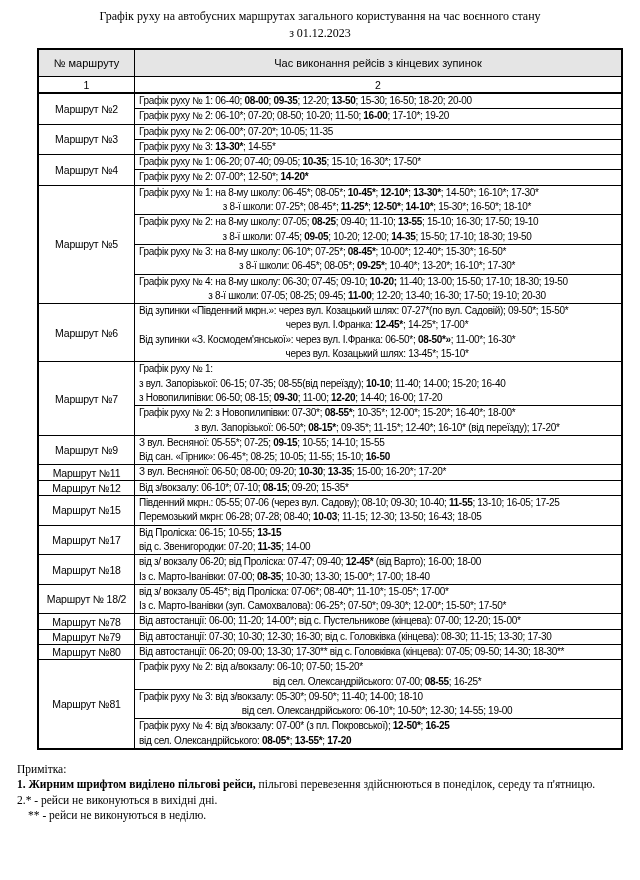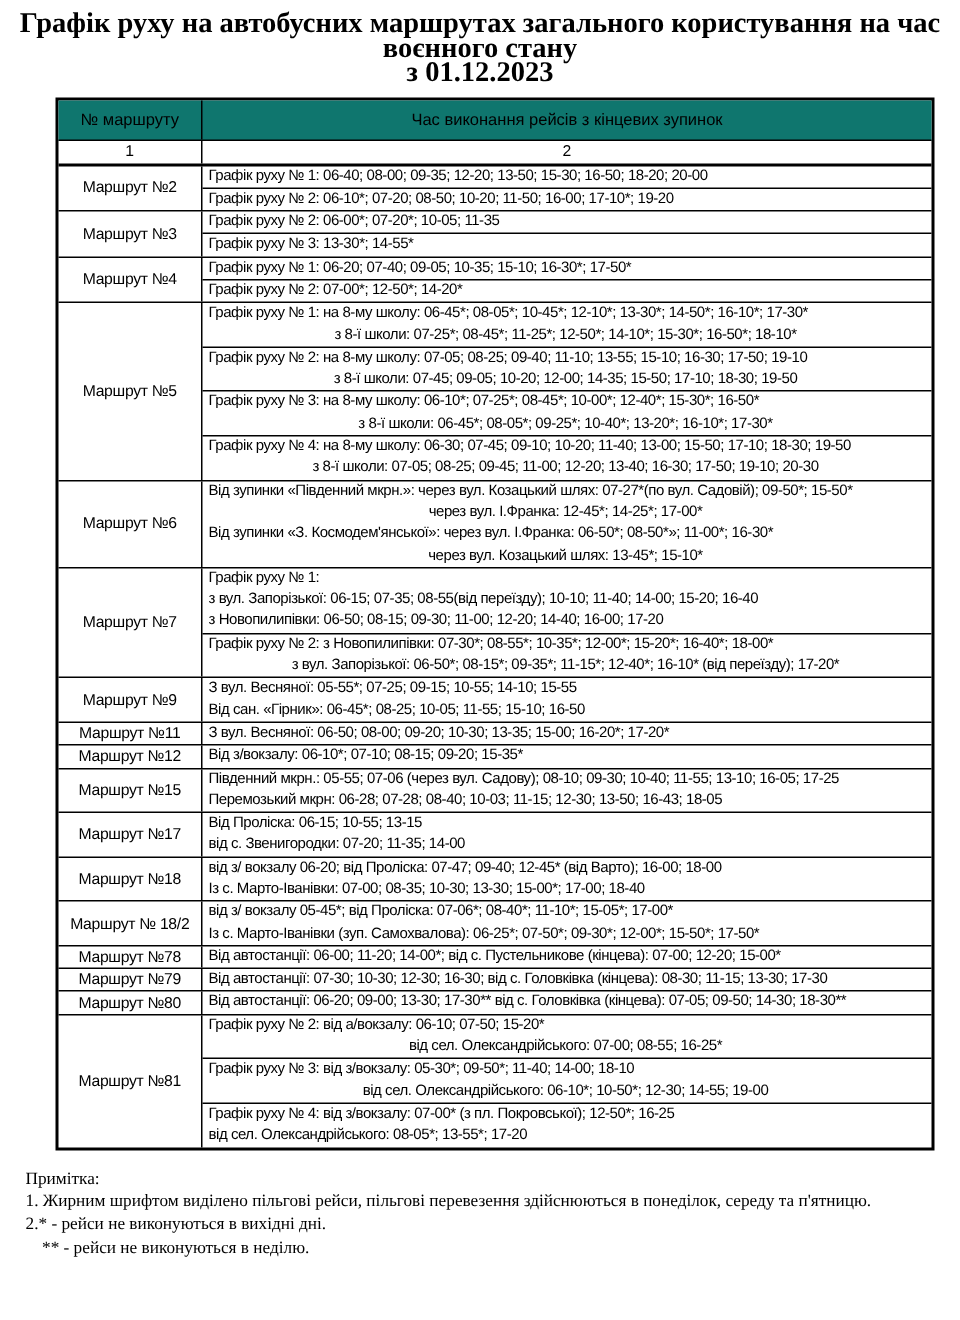--- a/index.html
+++ b/index.html
@@ -1,54 +1,54 @@
 <!DOCTYPE html>
 <html><head>
 <meta charset="utf-8">
 <style>
   html,body{margin:0;padding:0;background:#fff;}
   .page{position:relative;width:640px;height:880px;background:#ffffff;color:#000;overflow:hidden;}
-  .title{margin-top:8px;text-align:center;font-family:"Liberation Serif",serif;font-weight:bold;
-         font-size:19px;line-height:16.5px;}
+  .title{margin-top:8px;text-align:center;font-family:"Liberation Serif",serif;font-weight:normal;
+         font-size:12px;line-height:16.5px;}
   .tbl{margin:7px 0 0 37px;width:586px;border:2px solid #000;box-sizing:border-box;
        font-family:"Liberation Sans",sans-serif;}
   .hdr-row{display:flex;background:#c6c6c6;border-bottom:1px solid #000;}
   .hdr-c1{width:95px;min-width:95px;border-right:1px solid #000;display:flex;align-items:center;
           justify-content:center;height:26px;font-size:11px;}
   .hdr-c2{flex:1;display:flex;align-items:center;justify-content:center;height:26px;font-size:11px;}
   .sub-row{display:flex;border-bottom:2px solid #000;height:15px;font-size:10.5px;}
   .sub-c1{width:95px;min-width:95px;border-right:1px solid #000;display:flex;align-items:center;justify-content:center;}
   .sub-c2{flex:1;display:flex;align-items:center;justify-content:center;}
   .r-row{display:flex;}
   .r-row + .r-row{border-top:1px solid #000;}
   .c1{width:95px;min-width:95px;border-right:1px solid #000;display:flex;align-items:center;
       justify-content:center;font-size:10.5px;letter-spacing:-0.2px;text-align:center;}
   .c2{flex:1;min-width:0;}
   .cell + .cell{border-top:1px solid #000;}
   .ln{line-height:14.3px;padding:0 2px 0 4px;font-size:10px;letter-spacing:-0.3px;
       white-space:nowrap;overflow:hidden;}
   .ln.ctr{text-align:center;padding-left:0;}
-  .b{font-weight:normal;}
+  .b{font-weight:bold;}
   .notes{margin:12px 0 0 17px;font-family:"Liberation Serif",serif;font-size:11.5px;}
   .note-heading{line-height:15px;}
   .note-line{line-height:15.5px;}
   .note-line.ind{margin-left:11px;}
 </style>
 </head>
 <body>
 
 <div class="page">
 
   <div class="title">
     <div>Графік руху на автобусних маршрутах загального користування на час воєнного стану</div>
     <div>з 01.12.2023</div>
   </div>
 
   <div class="tbl">
-    <div class="hdr-row" style="background: #0f766e;">
+    <div class="hdr-row" style="background: #e5e5e5;">
       <div class="hdr-c1">№ маршруту</div>
       <div class="hdr-c2">Час виконання рейсів з кінцевих зупинок</div>
     </div>
     <div class="sub-row">
       <div class="sub-c1">1</div>
       <div class="sub-c2">2</div>
     </div>
     <div>
         <div class="r-row">
           <div class="c1">Маршрут №2</div>

